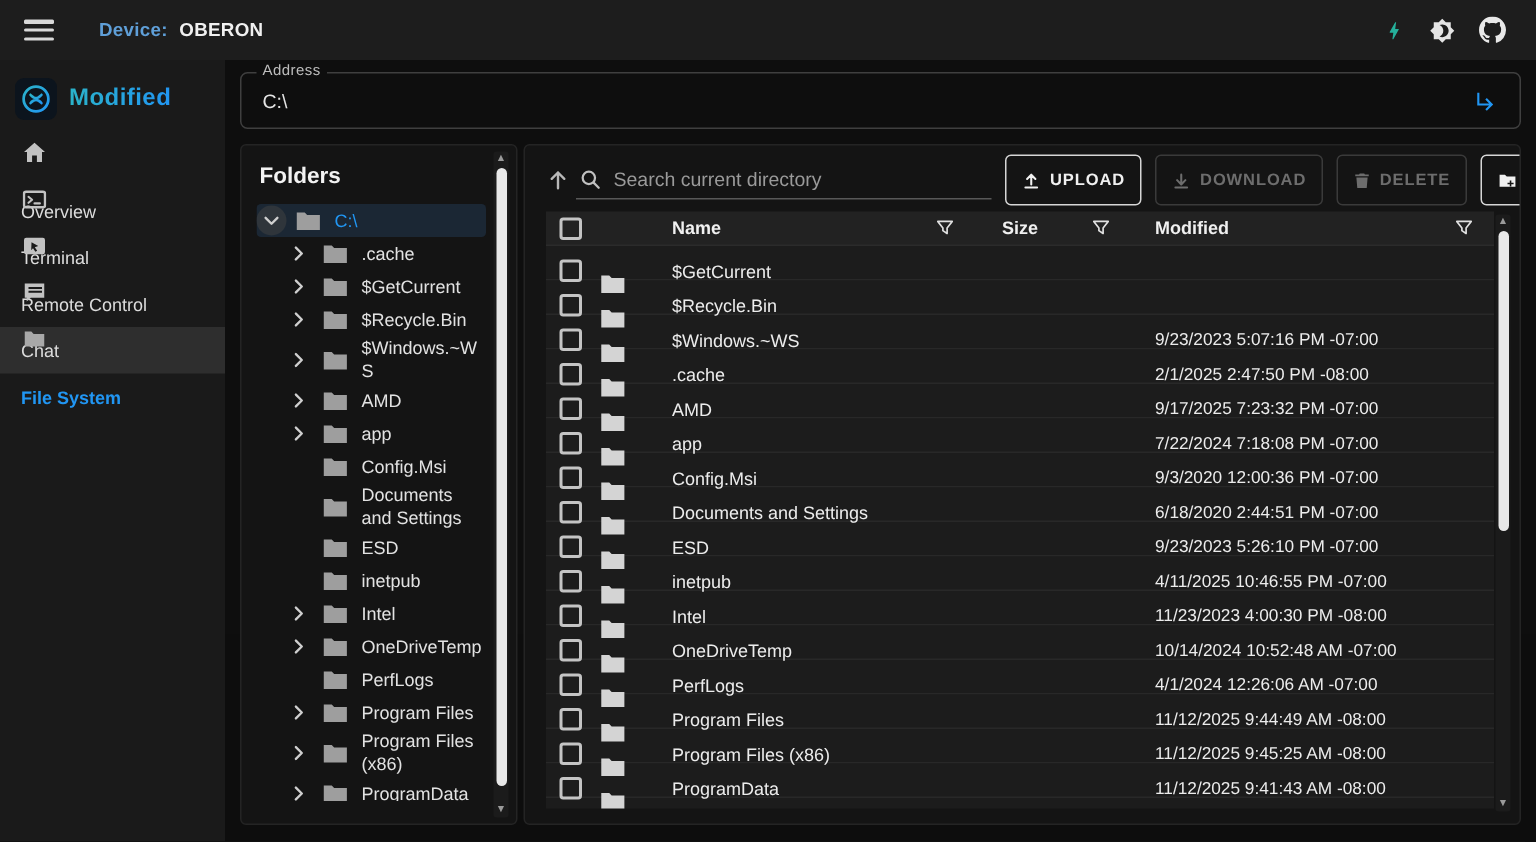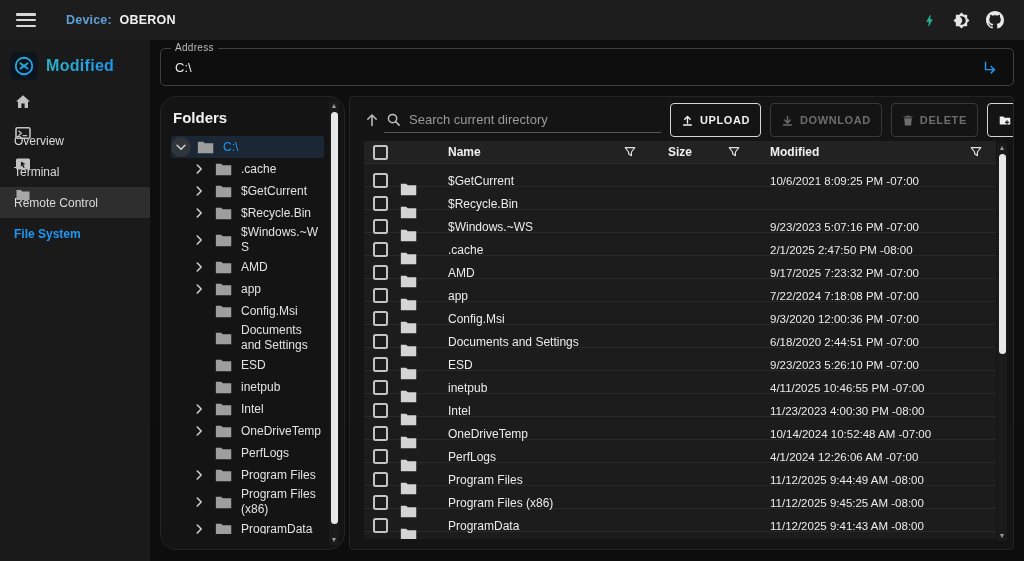--- a/index.html
+++ b/index.html
@@ -55,21 +55,21 @@
     position:absolute; top:-7px; left:10px; font-size:10px; color:#bdbdbd;
     background:#0e0e0e; padding:0 4px; letter-spacing:.3px;
   }
   .address-value { font-size:13px; color:#e4e4e4; flex:1; }
   .address-go { cursor:pointer; }
 
   .panels { display:flex; gap:4px; height:454px; }
 
   
   .folders-panel {
-    width:185px; background:#141414; border:1px solid #242424; border-radius:16px;
+    width:185px; background:#141414; border:1px solid #242424; border-radius:4px;
     position:relative; padding:10px 20px 6px 10px; overflow:hidden;
   }
   .folders-title { font-size:15px; font-weight:bold; color:#f2f2f2; margin:2px 0 10px 2px; }
   .tree { overflow:hidden; height:398px; }
   .tree-item { display:flex; align-items:center; min-height:21px; padding:1px 0; cursor:pointer; border-radius:3px; }
   .tree-item.lvl1 { padding-left:18px; }
   .tree-item.selected { background:#1b2734; }
   .tree-chev { width:20px; height:20px; flex:none; display:flex; align-items:center; justify-content:center; color:#cfcfcf; }
   .tree-item.selected .tree-chev { background:#2f353b; border-radius:50%; }
   .tree-chev svg { transition:none; }
@@ -192,20 +192,29 @@
     <span>Terminal</span>
   </div>
   <div class="nav-item">
     <span class="nav-ic">
       <svg width="16" height="16" viewBox="0 0 16 16">
           <rect x="1" y="2.5" width="14" height="11" rx="1.5" fill="#c2c2c2"></rect>
           <path d="M6 5.5 10.5 8 8.2 8.8 9.8 11.2 8.6 11.9 7 9.5 5.8 10.8z" fill="#1a1a1a"></path>
         </svg>
     </span>
     <span>Remote Control</span>
+  </div>
+  <div class="nav-item">
+    <span class="nav-ic">
+      <svg width="16" height="16" viewBox="0 0 16 16">
+          <path d="M1.5 2h13v9.5H5.5L2.8 14v-2.5H1.5z" fill="#c2c2c2"></path>
+          <path d="M4 5h9M4 7.5h9" stroke="#1a1a1a" stroke-width="1.2"></path>
+        </svg>
+    </span>
+    <span>Chat</span>
   </div>
   <div class="nav-item selected">
     <span class="nav-ic">
       <svg width="16" height="16" viewBox="0 0 16 16" fill="#a8a8a8">
           <path d="M1.5 3h4.4l1.5 1.6h7.1v8.4H1.5z"></path>
         </svg>
     </span>
     <span>File System</span>
   </div>
 </aside>
@@ -558,21 +567,20 @@
             </div>
     <div><span class="row-folder">
       <svg width="17" height="15" viewBox="0 0 16 14" fill="#d4d4d4">
                   <path d="M.8 1.5h5l1.5 1.6h8v9.4H.8z"></path>
                 </svg>
     </span></div>
     <div class="cell-name">$GetCurrent</div>
     <div></div>
     <div class="cell-size"></div>
     <div></div>
-    <div class="cell-mod">10/6/2021 8:09:25 PM -07:00</div>
     <div></div>
   </div>
 
   <div class="grid-row trow">
     <div>
               <div class="cb"></div>
             </div>
     <div><span class="row-folder">
       <svg width="17" height="15" viewBox="0 0 16 14" fill="#d4d4d4">
                   <path d="M.8 1.5h5l1.5 1.6h8v9.4H.8z"></path>

